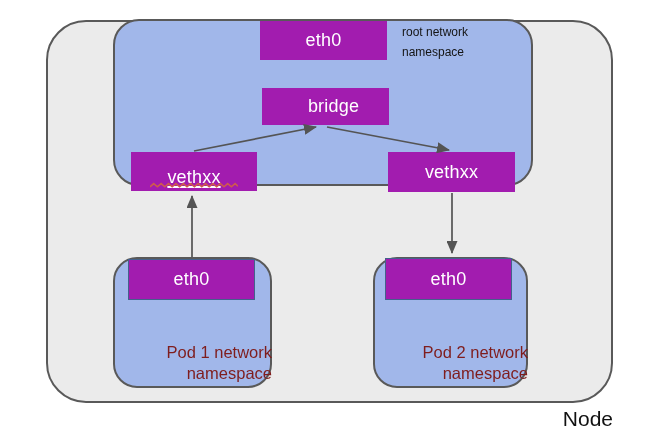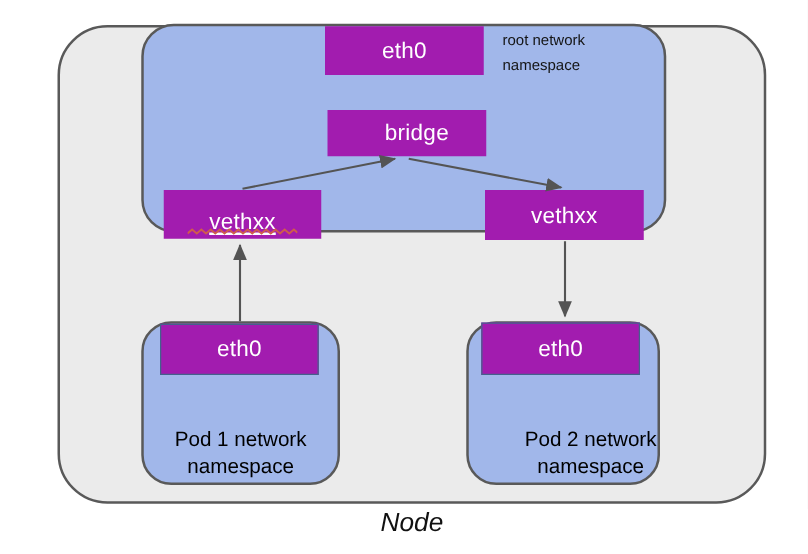--- a/index.html
+++ b/index.html
@@ -78,37 +78,36 @@
   .root-ns-label {
     position: absolute;
     left: 402px; top: 22px;
     font-size: 12px;
     line-height: 20px;
     color: #141414;
   }
   .root-ns-label span { display: block; }
   .pod-label {
     position: absolute;
-    text-align: center;
+    text-align: right;
     font-size: 16.5px;
     line-height: 21px;
-    color: #000000;
+    color: #7f1d1d;
   }
   .pod1-label { left: 113px; top: 342px; width: 159px; }
   .pod2-label { left: 373px; top: 342px; width: 155px; padding-left: 44px; }
   .pod-label span { display: block; }
 
   .node-label {
     position: absolute;
     left: 46px; top: 407px;
     width: 567px;
-    text-align: center;
+    text-align: right;
     font-size: 21px;
     color: #111111;
-    font-style: italic;
   }
 
   
   .arrows {
     position: absolute;
     left: 0; top: 0;
     width: 646px; height: 443px;
     pointer-events: none;
   }
 </style>

